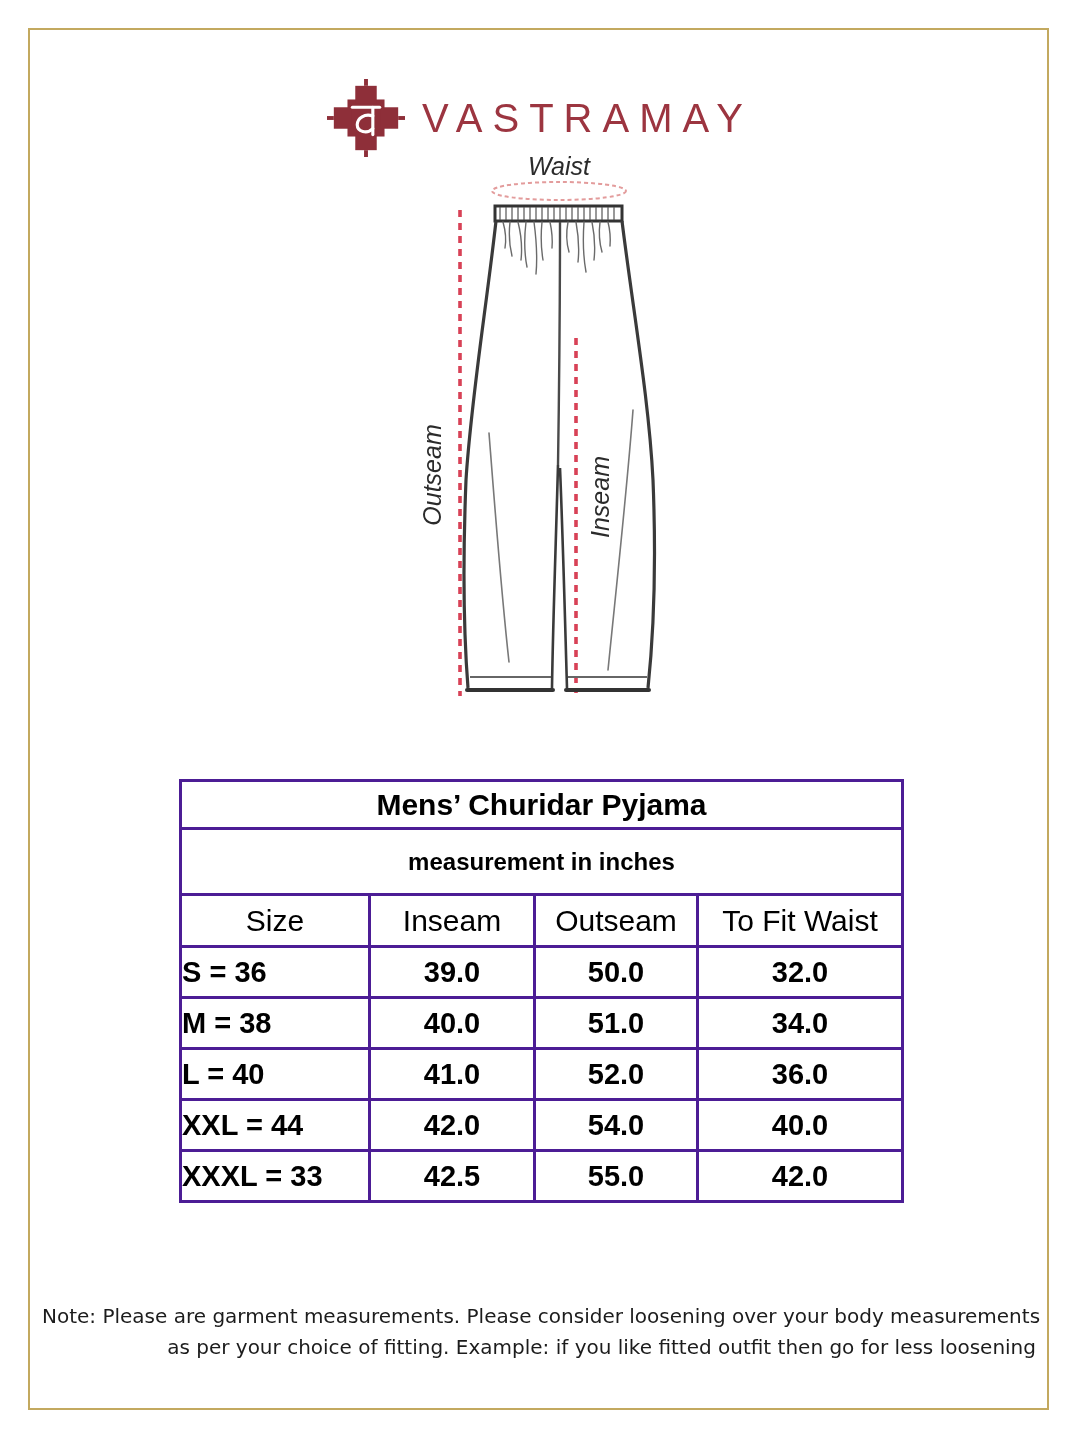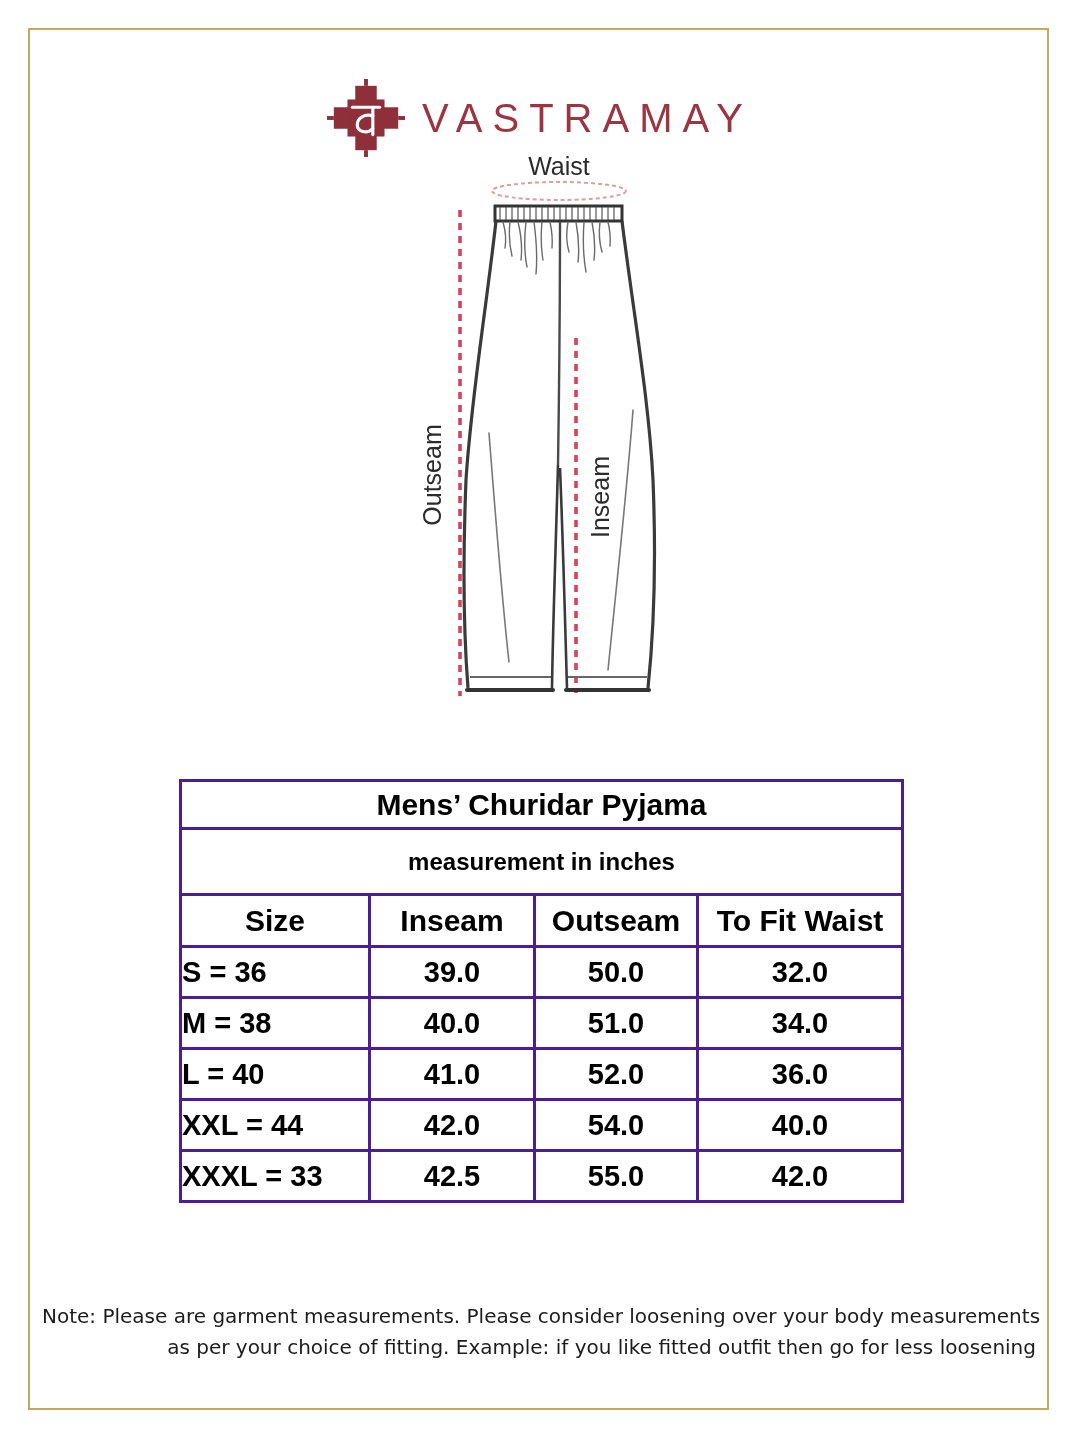--- a/index.html
+++ b/index.html
@@ -16,35 +16,35 @@
   .brand {
     position:absolute; top:79px; left:0; width:100%;
     display:flex; justify-content:center; align-items:center; gap:17px;
   }
   .brand-mark { width:78px; height:78px; display:block; }
   .brand-name {
     color:#9C3540; font-size:40px; font-weight:400; letter-spacing:10px;
     white-space:nowrap; line-height:78px;
   }
   
-  .diagram { position:absolute; left:390px; top:150px; width:350px; height:600px; }
+  .diagram { position:absolute; left:390px; top:150px; width:350px; height:600px;font-style:italic; }
   .pants-svg { position:absolute; left:0; top:0; width:350px; height:600px; }
   .diagram-label { position:absolute; color:#2B2B2B; font-size:25px; }
   .waist-label { left:0; top:2px; width:338px; text-align:center; }
   .outseam-label { left:-23px; top:311px; width:130px; height:28px; text-align:center; transform:rotate(-90deg); }
   .inseam-label  { left:155px; top:333px; width:110px; height:28px; text-align:center; transform:rotate(-90deg); }
   
   .size-table {
     position:absolute; left:179px; top:779px; width:722px;
     border-collapse:collapse; table-layout:fixed; text-align:center; color:#000;
   }
   .size-table td, .size-table th { border:3px solid #4c1d95; vertical-align:middle; overflow:hidden; }
   .row-title td    { height:48px; font-size:30px; font-weight:700; }
   .row-subtitle td { height:66px; font-size:24px; font-weight:700; }
-  .row-headers th  { height:52px; font-size:30px; font-weight:700; }
+  .row-headers th  { height:52px; font-size:30px; font-weight:400; }
   .row-data td     { height:51px; font-size:29px; font-weight:700; }
   .size-cell { text-align:left; padding-left:0; }
   
   .note {
     position:absolute; left:42px; right:44px; top:1301px;
     text-align:right; font-family:"DejaVu Sans", sans-serif;
     font-size:20px; line-height:31px; color:#1C1C1C;
   }
   .note div { white-space:nowrap; }
 </style>

